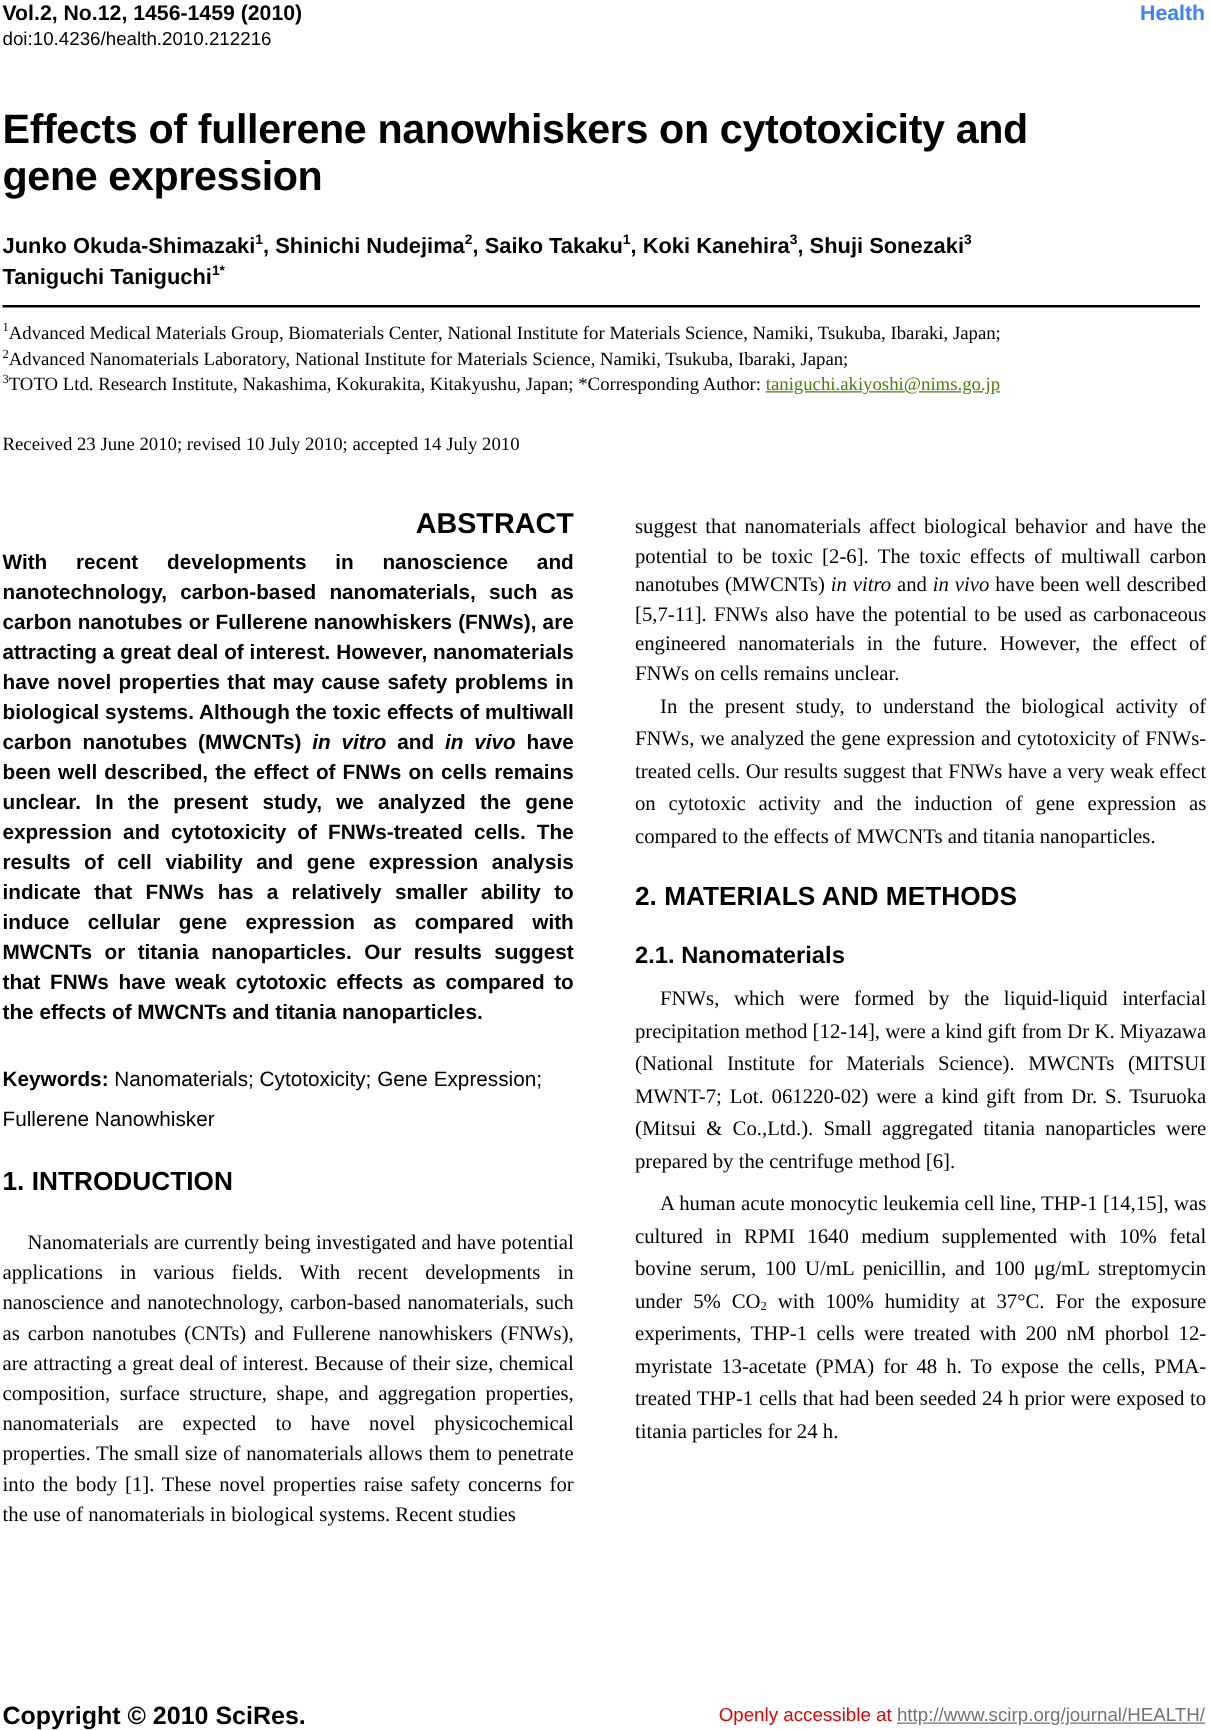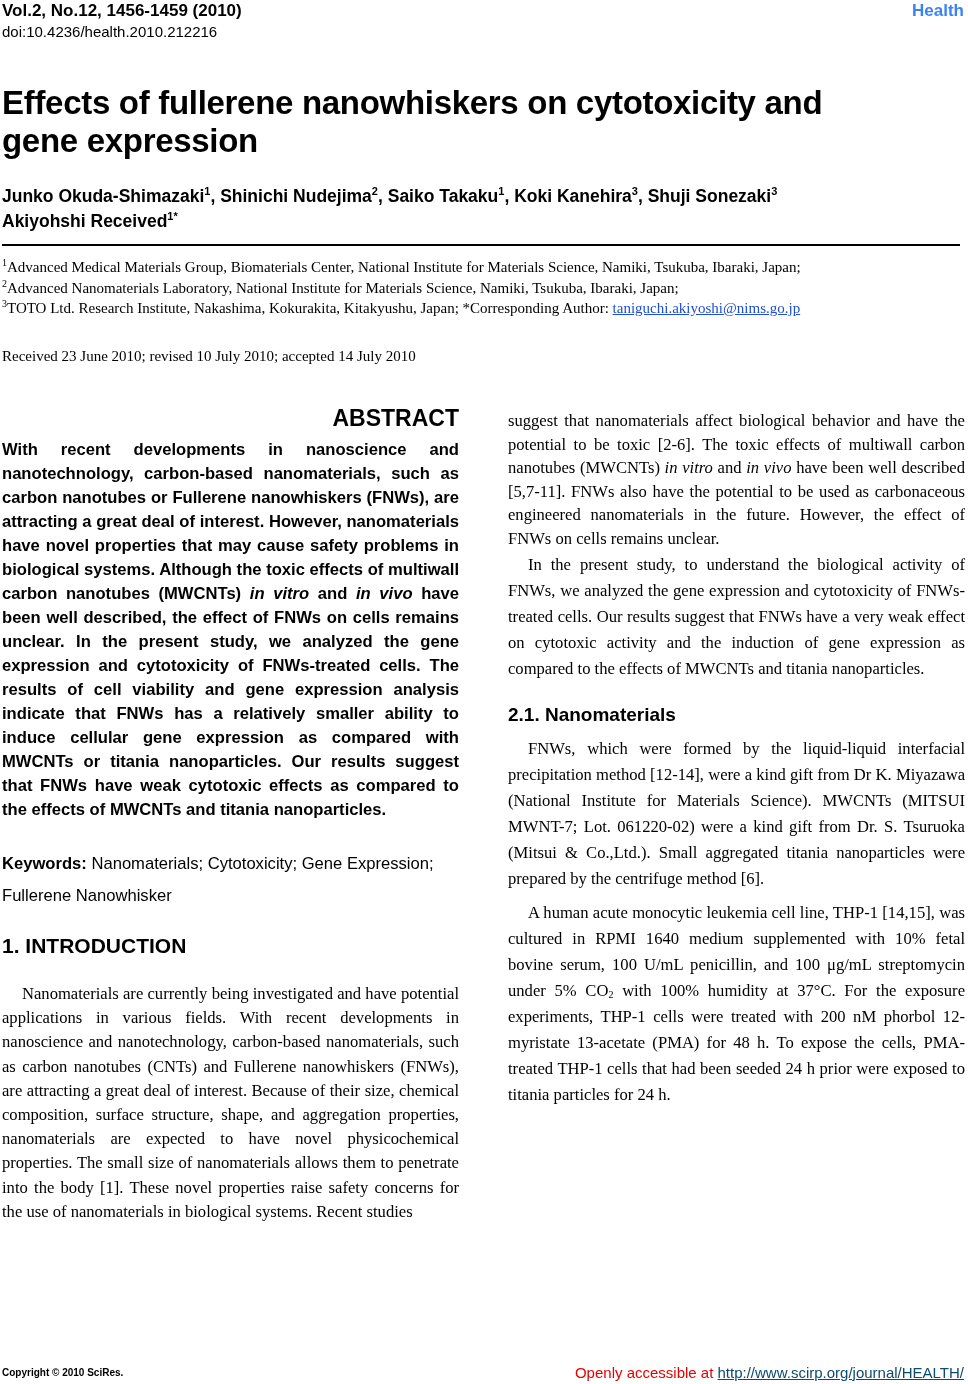--- a/index.html
+++ b/index.html
@@ -12,61 +12,61 @@
 
   .title { position: absolute; left: 2px; top: 84px; width: 960px; font-family: "Liberation Sans", sans-serif; font-weight: bold; font-size: 33px; line-height: 38px; letter-spacing: -0.3px; }
 
   .authors { position: absolute; left: 2px; top: 184px; width: 960px; font-family: "Liberation Sans", sans-serif; font-weight: bold; font-size: 17.5px; line-height: 25px; }
   .authors sup { font-size: 11px; vertical-align: 7px; line-height: 0; }
 
   .rule { position: absolute; left: 2px; top: 244px; width: 958px; height: 2px; background: #000; }
 
   .affils { position: absolute; left: 2px; top: 257px; width: 964px; font-family: "Liberation Serif", serif; font-size: 15px; line-height: 20.5px; }
   .affils sup { font-size: 10px; vertical-align: 6px; line-height: 0; }
-  .affils a { color: #1d4ed8; text-decoration: underline; }
+  .affils a { color: #4d7c0f; text-decoration: underline; }
 
   .received { position: absolute; left: 2px; top: 346px; font-family: "Liberation Serif", serif; font-size: 15px; line-height: 20px; }
 
   .col-left { position: absolute; left: 2px; top: 404px; width: 457px; }
   .col-right { position: absolute; left: 508px; top: 409px; width: 457px; }
 
   .h-abstract { font-family: "Liberation Sans", sans-serif; font-weight: bold; font-size: 23px; line-height: 28px; margin: 0 0 6px 0; text-align: right; }
   .abstract-body { font-family: "Liberation Sans", sans-serif; font-weight: bold; font-size: 16.6px; line-height: 24px; text-align: justify; margin: 0; }
   .keywords { font-family: "Liberation Sans", sans-serif; font-size: 16.6px; line-height: 32px; margin: 26px 0 0 0; }
   .keywords b { font-weight: bold; }
 
   .h1 { font-family: "Liberation Sans", sans-serif; font-weight: bold; font-size: 21px; line-height: 28px; margin: 0; }
   .h2 { font-family: "Liberation Sans", sans-serif; font-weight: bold; font-size: 19px; line-height: 26px; margin: 0; }
 
   .p { font-family: "Liberation Serif", serif; font-size: 16.6px; line-height: 24.2px; text-align: justify; margin: 0; }
   .p.ind { text-indent: 20px; }
   .p.loose { line-height: 26px; }
   .p sub { font-size: 10px; vertical-align: -2px; line-height: 0; }
 
-  .footer-left { position: absolute; left: 2px; top: 1363px; font-family: "Liberation Sans", sans-serif; font-weight: bold; font-size: 10px; line-height: 20px; }
+  .footer-left { position: absolute; left: 2px; top: 1363px; font-family: "Liberation Sans", sans-serif; font-weight: bold; font-size: 20px; line-height: 20px; }
   .footer-right { position: absolute; right: 4px; top: 1363px; font-family: "Liberation Sans", sans-serif; font-size: 15px; line-height: 20px; color: #e60000; }
-  .footer-right a { color: #0c4a6e; text-decoration: underline; }
+  .footer-right a { color: #737373; text-decoration: underline; }
 </style>
 </head>
 <body>
 
 <div class="hdr-left">
   <div class="hdr-vol">Vol.2, No.12, 1456-1459 (2010)</div>
   <div class="hdr-doi">doi:10.4236/health.2010.212216</div>
 </div>
 <div class="hdr-journal">Health</div>
 
 <div class="title">
   <span>Effects of fullerene nanowhiskers on cytotoxicity and</span><br>
   <span>gene expression</span>
 </div>
 
 <div class="authors">
   <span>Junko Okuda-Shimazaki</span><sup>1</sup><span>, </span><span>Shinichi Nudejima</span><sup>2</sup><span>, </span><span>Saiko Takaku</span><sup>1</sup><span>, </span><span>Koki Kanehira</span><sup>3</sup><span>, </span><span>Shuji Sonezaki</span><sup>3</sup><br>
-  <span>Akiyohshi Received</span><sup>1*</sup>
+  <span>Taniguchi Taniguchi</span><sup>1*</sup>
 </div>
 
 <div class="rule"></div>
 
 <div class="affils">
   <div><sup>1</sup><span>Advanced Medical Materials Group, Biomaterials Center, National Institute for Materials Science, Namiki, Tsukuba, Ibaraki, Japan;</span></div>
   <div><sup>2</sup><span>Advanced Nanomaterials Laboratory, National Institute for Materials Science, Namiki, Tsukuba, Ibaraki, Japan;</span></div>
   <div><sup>3</sup><span>TOTO Ltd. Research Institute, Nakashima, Kokurakita, Kitakyushu, Japan; *Corresponding Author: </span><a>taniguchi.akiyoshi@nims.go.jp</a></div>
 </div>
 
@@ -81,20 +81,21 @@
   <div class="h1" style="margin-top:20px;">1. INTRODUCTION</div>
 
   <p class="p ind" style="margin-top:22px;">Nanomaterials are currently being investigated and have potential applications in various fields. With recent developments in nanoscience and nanotechnology, carbon-based nanomaterials, such as carbon nanotubes (CNTs) and Fullerene nanowhiskers (FNWs), are attracting a great deal of interest. Because of their size, chemical composition, surface structure, shape, and aggregation properties, nanomaterials are expected to have novel physicochemical properties. The small size of nanomaterials allows them to penetrate into the body [1]. These novel properties raise safety concerns for the use of nanomaterials in biological systems. Recent studies</p>
 </div>
 
 <div class="col-right">
   <p class="p" style="line-height:23.5px;"><span>suggest that nanomaterials affect biological behavior and have the potential to be toxic [2-6]. The toxic effects of multiwall carbon nanotubes (MWCNTs) </span><i>in vitro</i><span> and </span><i>in vivo</i><span> have been well described [5,7-11]. FNWs also have the potential to be used as carbonaceous engineered nanomaterials in the future. However, the effect of FNWs on cells remains unclear.</span></p>
 
   <p class="p ind loose" style="margin-top:2px;">In the present study, to understand the biological activity of FNWs, we analyzed the gene expression and cytotoxicity of FNWs-treated cells. Our results suggest that FNWs have a very weak effect on cytotoxic activity and the induction of gene expression as compared to the effects of MWCNTs and titania nanoparticles.</p>
 
+  <div class="h1" style="margin-top:22px;">2. MATERIALS AND METHODS</div>
 
   <div class="h2" style="margin-top:20px;">2.1. Nanomaterials</div>
   <p class="p ind loose" style="margin-top:8px;">FNWs, which were formed by the liquid-liquid interfacial precipitation method [12-14], were a kind gift from Dr K. Miyazawa (National Institute for Materials Science). MWCNTs (MITSUI MWNT-7; Lot. 061220-02) were a kind gift from Dr. S. Tsuruoka (Mitsui &amp; Co.,Ltd.). Small aggregated titania nanoparticles were prepared by the centrifuge method [6].</p>
 
   <p class="p ind loose" style="margin-top:8px;"><span>A human acute monocytic leukemia cell line, THP-1 [14,15], was cultured in RPMI 1640 medium supplemented with 10% fetal bovine serum, 100 U/mL penicillin, and 100 μg/mL streptomycin under 5% CO</span><sub>2</sub><span> with 100% humidity at 37°C. For the exposure experiments, THP-1 cells were treated with 200 nM phorbol 12- myristate 13-acetate (PMA) for 48 h. To expose the cells, PMA-treated THP-1 cells that had been seeded 24 h prior were exposed to titania particles for 24 h.</span></p>
 </div>
 
 <div class="footer-left">Copyright © 2010 SciRes.</div>
 <div class="footer-right"><span>Openly accessible at </span><a>http://www.scirp.org/journal/HEALTH/</a></div>
 

